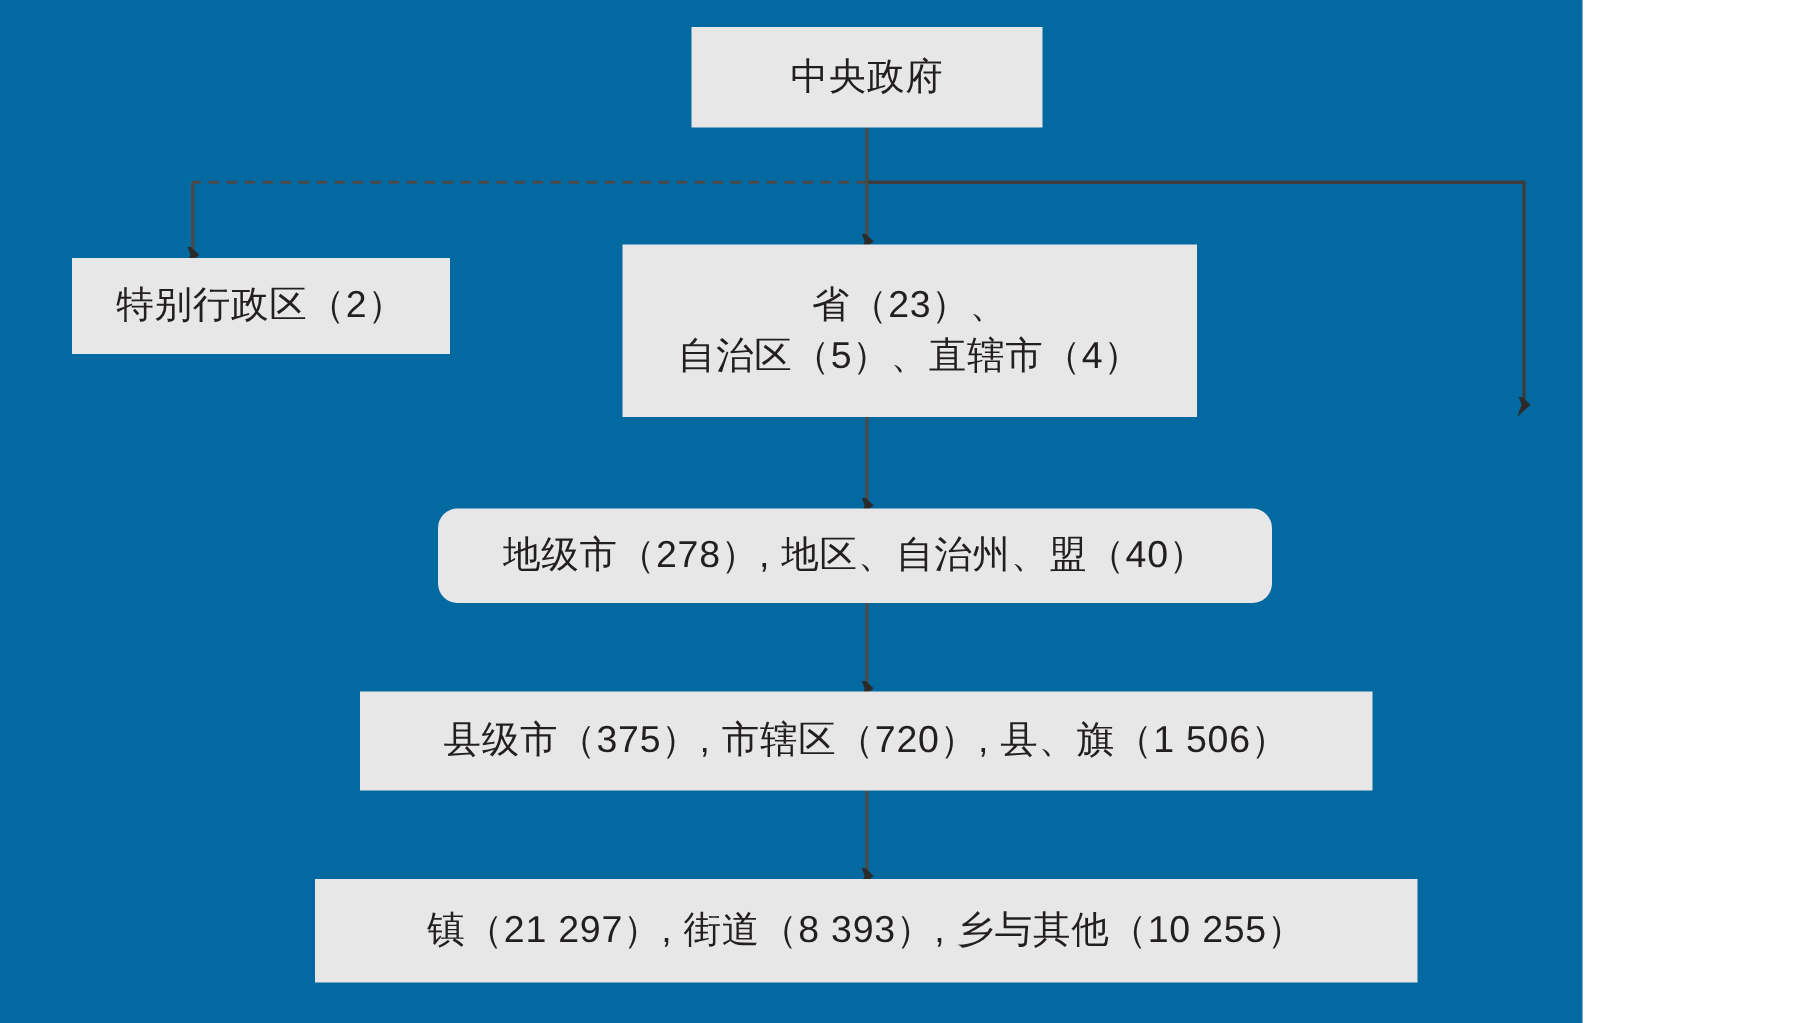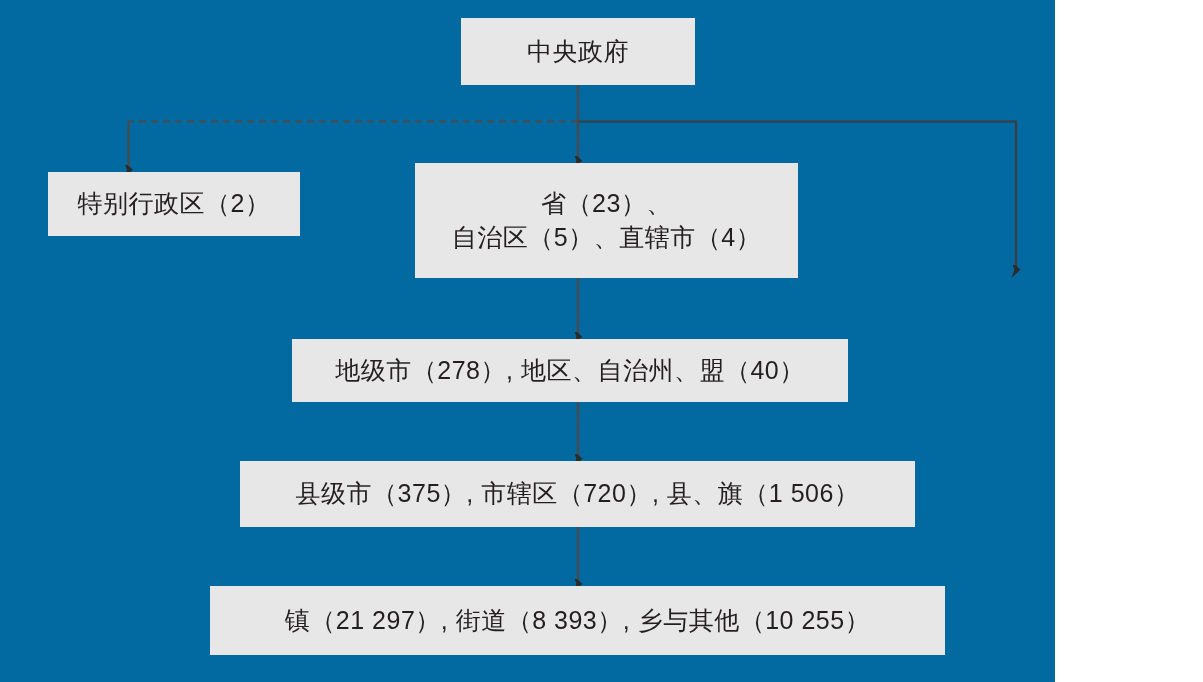--- a/index.html
+++ b/index.html
@@ -27,21 +27,21 @@
     font-size: 25px;
     letter-spacing: 0.5px;
     white-space: pre-line;
     box-sizing: border-box;
     padding: 2px 10px;
   }
   #n-central   { left: 461px; top: 18px;  width: 234px; height: 67px; }
   #n-sar       { left: 8px;   top: 172px; width: 252px; height: 64px; margin-left: 40px; }
   #n-province  { left: 380px; top: 163px; width: 383px; height: 115px; margin-left: 35px; }
   #n-subprov   { left: 875px; top: 272px; width: 295px; height: 65px; }
-  #n-prefect   { left: 292px; top: 339px; width: 556px; height: 63px; }
+  #n-prefect   { left: 292px; top: 339px; width: 556px; height: 63px; border-radius: 13px; }
   #n-county    { left: 240px; top: 461px; width: 675px; height: 66px; }
   #n-township  { left: 210px; top: 586px; width: 735px; height: 69px; }
 
   #edges {
     position: absolute;
     left: 0; top: 0;
     width: 1203px;
     height: 682px;
     pointer-events: none;
   }

